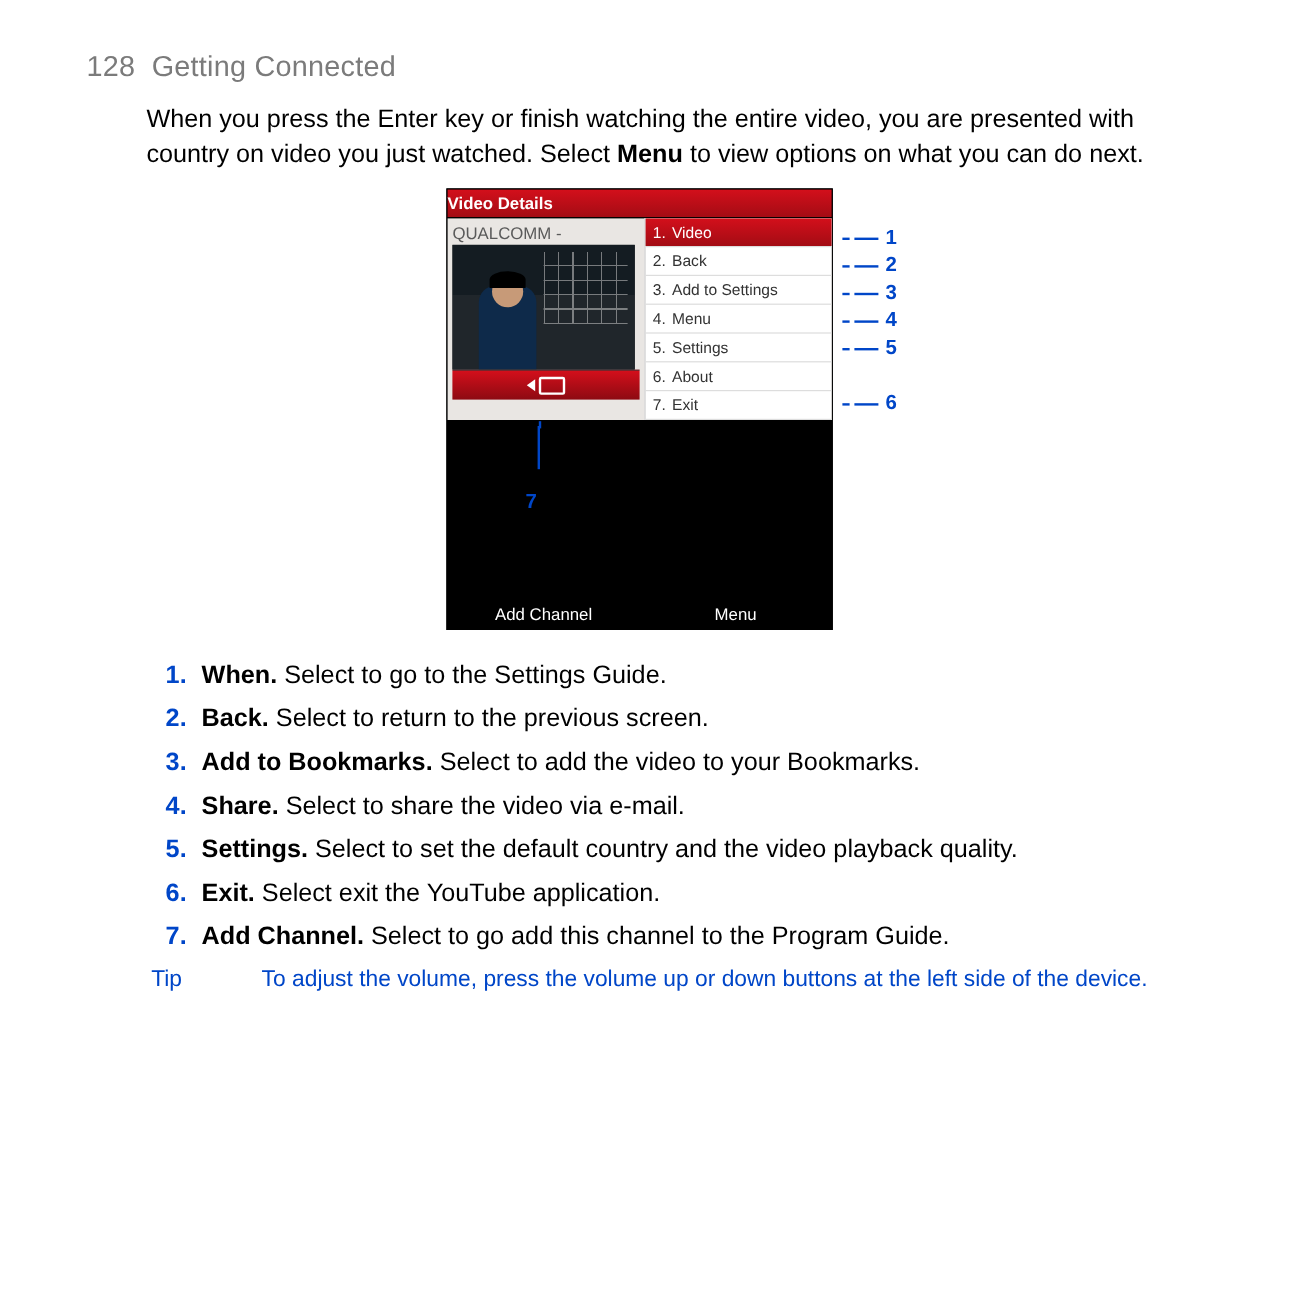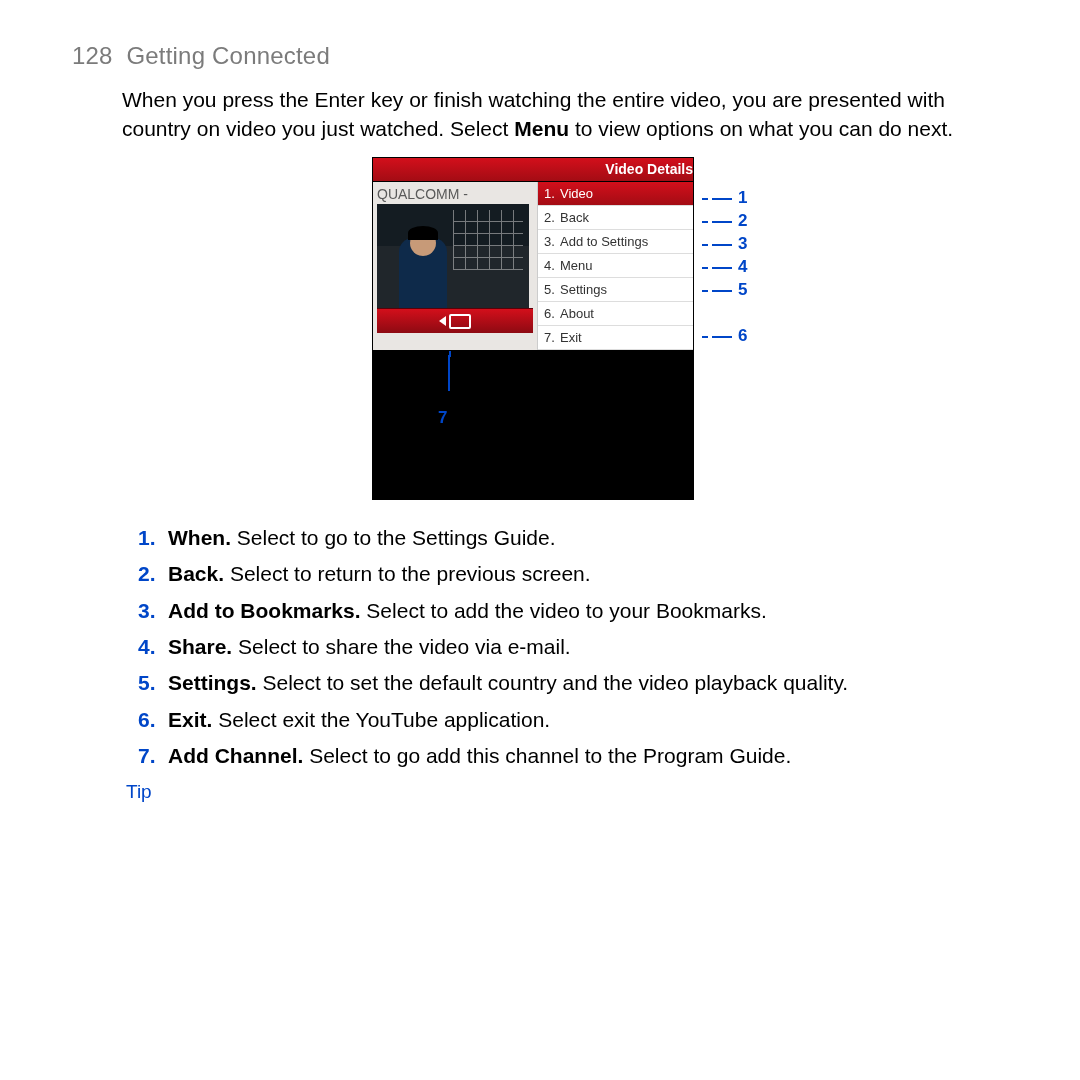--- a/index.html
+++ b/index.html
@@ -3,21 +3,21 @@
 <meta charset="utf-8">
 <style>
 html,body{margin:0;padding:0;background:#fff;font-family:"Segoe UI",Arial,sans-serif;color:#000;width:1080px}
 .page{padding:40px 70px 0 72px;font-size:21px;line-height:1.35}
 .header{color:#7b7b7b;font-size:24px;letter-spacing:.2px;margin-bottom:14px}
 .intro{margin:0 0 14px 50px}
 .intro b{font-weight:700}
 
 .figure-wrap{width:400px;margin:0 0 10px 300px;position:relative}
 .phone{width:320px;border:1px solid #000;background:#000;font-size:14px}
-.titlebar{background:linear-gradient(#d30f1b,#a30c14);color:#fff;text-align:right;font-weight:700;padding:2px 0;border-bottom:1px solid #000}
+.titlebar{background:linear-gradient(#d30f1b,#a30c14);color:#fff;text-align:left;font-weight:700;padding:2px 0;border-bottom:1px solid #000}
 .vidrow{display:flex;background:#e9e6e3}
 .vidtitle{flex:0 0 156px;padding:3px 4px;color:#5a5a5a}
 .thumb{flex:0 0 152px;height:104px;background:#0d1115;position:relative;overflow:hidden}
 .thumb .wall{position:absolute;inset:0;background:linear-gradient(#141c22 0 40%,#20262b 40% 100%)}
 .thumb .person{position:absolute;left:22px;bottom:0;width:48px;height:70px;background:#0e2a4a;border-radius:14px 14px 0 0}
 .thumb .head{position:absolute;left:33px;bottom:52px;width:26px;height:26px;border-radius:50%;background:#c79a78}
 .thumb .hair{position:absolute;left:31px;bottom:68px;width:30px;height:14px;border-radius:50% 50% 0 0;background:#000}
 .thumb .grid{position:absolute;right:6px;top:6px;width:70px;height:60px;background:
  repeating-linear-gradient(90deg,#c8c8c8 0 1px,transparent 1px 12px),
  repeating-linear-gradient(0deg,#c8c8c8 0 1px,transparent 1px 12px);opacity:.55}
@@ -116,20 +116,24 @@
         <div class="iconbar">
           <span class="cam">
               <span class="lens"></span>
               <span class="body"></span>
             </span>
         </div>
       </div>
 
       <div style="height:149px"></div>
 
+      <div class="softkeys">
+        <div class="l">Add Channel</div>
+        <div class="r">Menu</div>
+      </div>
     </div>
 
     <div class="callout c1"><span class="tick"></span><span class="dash"></span><span>1</span></div>
     <div class="callout c2"><span class="tick"></span><span class="dash"></span><span>2</span></div>
     <div class="callout c3"><span class="tick"></span><span class="dash"></span><span>3</span></div>
     <div class="callout c4"><span class="tick"></span><span class="dash"></span><span>4</span></div>
     <div class="callout c5"><span class="tick"></span><span class="dash"></span><span>5</span></div>
     <div class="callout c6"><span class="tick"></span><span class="dash"></span><span>6</span></div>
     <div class="vtick"></div>
     <div class="callout c7">
@@ -143,14 +147,15 @@
     <li><b>Back.</b><span> Select to return to the previous screen.</span></li>
     <li><b>Add to Bookmarks.</b><span> Select to add the video to your Bookmarks.</span></li>
     <li><b>Share.</b><span> Select to share the video via e-mail.</span></li>
     <li><b>Settings.</b><span> Select to set the default country and the video playback quality.</span></li>
     <li><b>Exit.</b><span> Select exit the YouTube application.</span></li>
     <li><b>Add Channel.</b><span> Select to go add this channel to the Program Guide.</span></li>
   </ol>
 
   <div class="tip">
     <div class="tlabel">Tip</div>
+    <div>To adjust the volume, press the volume up or down buttons at the left side of the device.</div>
   </div>
 </div>
 
 </body></html>

